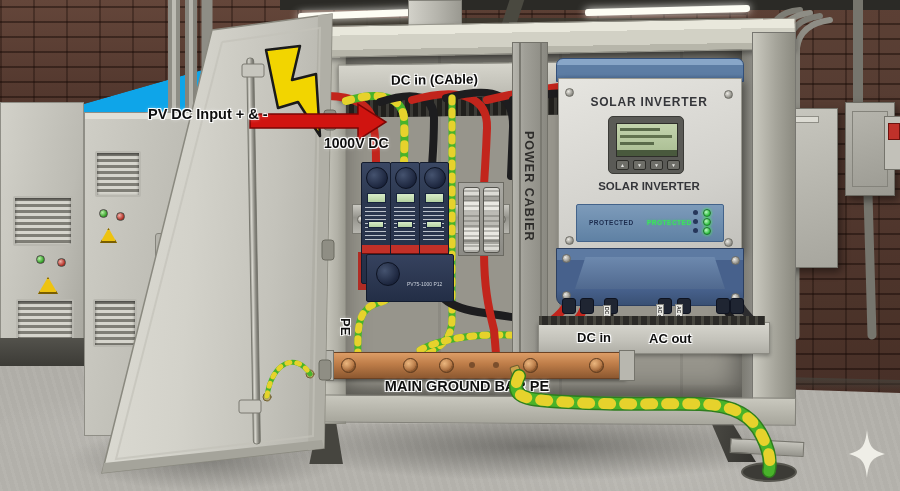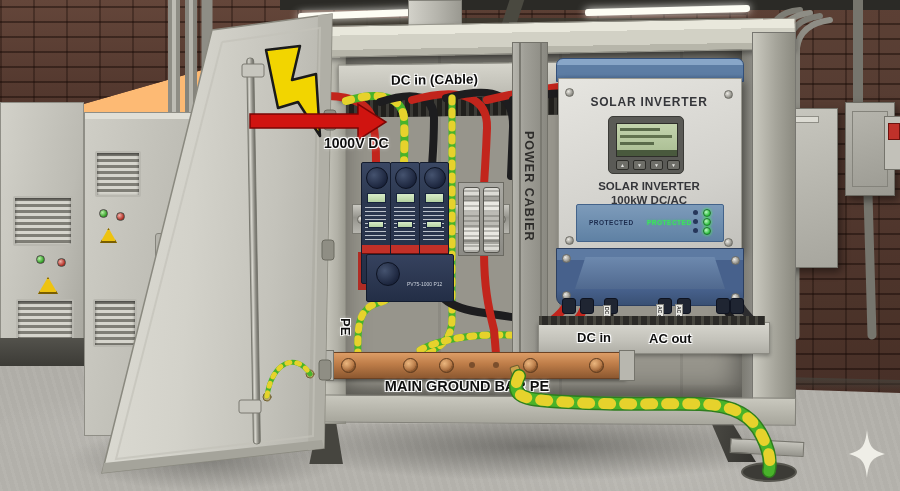--- a/index.html
+++ b/index.html
@@ -1,17 +1,17 @@
 <!DOCTYPE html>
 <html><head>
 <meta charset="utf-8">
 <style>
   html,body{margin:0;padding:0;background:#777;}
   #scene{width:900px;height:491px;position:relative;overflow:hidden;
-    font-family:"Liberation Sans",sans-serif;background:#fdba74;}
+    font-family:"Liberation Sans",sans-serif;background:#0ea5e9;}
   .abs{position:absolute;}
   .halo{font-weight:bold;color:#0e0e0e;
     text-shadow:-1px -1px 0 rgba(255,255,255,.92),1px -1px 0 rgba(255,255,255,.92),
     -1px 1px 0 rgba(255,255,255,.92),1px 1px 0 rgba(255,255,255,.92),0 0 4px rgba(255,255,255,.75);}
   .brick{background-color:#5a3c30;background-image:
     repeating-linear-gradient(0deg,rgba(20,8,4,.45) 0 2px,transparent 2px 15px),
     repeating-linear-gradient(90deg,rgba(20,8,4,.32) 0 2px,transparent 2px 33px),
     linear-gradient(180deg,#64463a,#4d332a);}
   .vent{border:2px solid #b9b8b0;border-radius:2px;
     background:repeating-linear-gradient(180deg,#7f7e76 0 3px,#d6d5cd 3px 6px);
@@ -245,23 +245,20 @@
         <div class="abs" style="left:0;bottom:0;width:100%;height:6px;background:#49593d;"></div>
       </div>
       <div class="abs lcdbtn" style="left:7px;top:43px;">▲</div>
       <div class="abs lcdbtn" style="left:24px;top:43px;">▼</div>
       <div class="abs lcdbtn" style="left:41px;top:43px;">▼</div>
       <div class="abs lcdbtn" style="left:58px;top:43px;">▼</div>
     </div>
     <div class="abs" style="left:0;top:118px;width:186px;text-align:center;">
       <span style="font-size:11.5px;font-weight:bold;color:#35363a;">SOLAR INVERTER</span>
     </div>
-    <div class="abs" style="left:0;top:132px;width:186px;text-align:center;">
-      <span style="font-size:11.5px;font-weight:bold;color:#35363a;">100kW DC/AC</span>
-    </div>
     <div class="abs" style="left:20px;top:146px;width:146px;height:36px;border:1px solid #43638a;border-radius:2px;
          background:linear-gradient(180deg,#7d9bba,#5f81a4);">
       <span class="abs" style="left:12px;top:14px;font-size:6.5px;font-weight:bold;color:#1c2c4e;letter-spacing:.5px;">PROTECTED</span>
       <span class="abs" style="left:70px;top:14px;font-size:6.5px;font-weight:bold;color:#3fe060;letter-spacing:.5px;text-shadow:0 0 2px rgba(40,220,80,.8);">PROTECTED</span>
       <div class="abs" style="left:116px;top:5px;width:5px;height:5px;border-radius:50%;background:#26365a;"></div>
       <div class="abs" style="left:126px;top:4px;width:6px;height:6px;border-radius:50%;background:radial-gradient(circle at 35% 35%,#b9f7c0,#2bbf3d 70%);box-shadow:0 0 3px #4f4;border:1px solid #1d7a2a;"></div>
       <div class="abs" style="left:116px;top:14px;width:5px;height:5px;border-radius:50%;background:#26365a;"></div>
       <div class="abs" style="left:126px;top:13px;width:6px;height:6px;border-radius:50%;background:radial-gradient(circle at 35% 35%,#b9f7c0,#2bbf3d 70%);box-shadow:0 0 3px #4f4;border:1px solid #1d7a2a;"></div>
       <div class="abs" style="left:116px;top:23px;width:5px;height:5px;border-radius:50%;background:#26365a;"></div>
       <div class="abs" style="left:126px;top:22px;width:6px;height:6px;border-radius:50%;background:radial-gradient(circle at 35% 35%,#b9f7c0,#2bbf3d 70%);box-shadow:0 0 3px #4f4;border:1px solid #1d7a2a;"></div>
@@ -348,15 +345,16 @@
       <rect x="512" y="366" width="9" height="16" rx="2" fill="#c9a24a" stroke="#6e5e30" transform="rotate(-18 516 374)"></rect>
       <path d="M519 376 C512 390 516 398 540 400 C600 406 660 403 700 404 C735 405 752 416 762 436 C770 452 771 462 769 471" stroke="#2f7d1e" stroke-width="14"></path>
       <path d="M519 376 C512 390 516 398 540 400 C600 406 660 403 700 404 C735 405 752 416 762 436 C770 452 771 462 769 471" stroke="#49b32a" stroke-width="11"></path>
       <path d="M519 376 C512 390 516 398 540 400 C600 406 660 403 700 404 C735 405 752 416 762 436 C770 452 771 462 769 471" stroke="#e6d22c" stroke-width="11" stroke-dasharray="7 14"></path>
       <polygon points="266,50 300,46 292,80 316,74 320,136 298,102 278,108" fill="#f2d500" stroke="#1a1a1a" stroke-width="2.5" stroke-linejoin="round"></polygon>
       <polygon points="250,114 358,114 358,104 386,122 358,140 358,128 250,128" fill="#d01410" stroke="#7a0605" stroke-width="1.5"></polygon>
       <path d="M867 430 C869 447 872 450 885 454 C872 458 869 461 867 478 C865 461 862 458 849 454 C862 450 865 447 867 430 Z" fill="#f2f1ea" opacity=".95"></path>
     </g>
   </svg>
 
+  <div class="abs halo" style="left:148px;top:106px;font-size:14.5px;">PV DC Input + &amp; -</div>
   <div class="abs halo" style="left:324px;top:135px;font-size:14px;">1000V DC</div>
 
 </div>
 
 </body></html>

